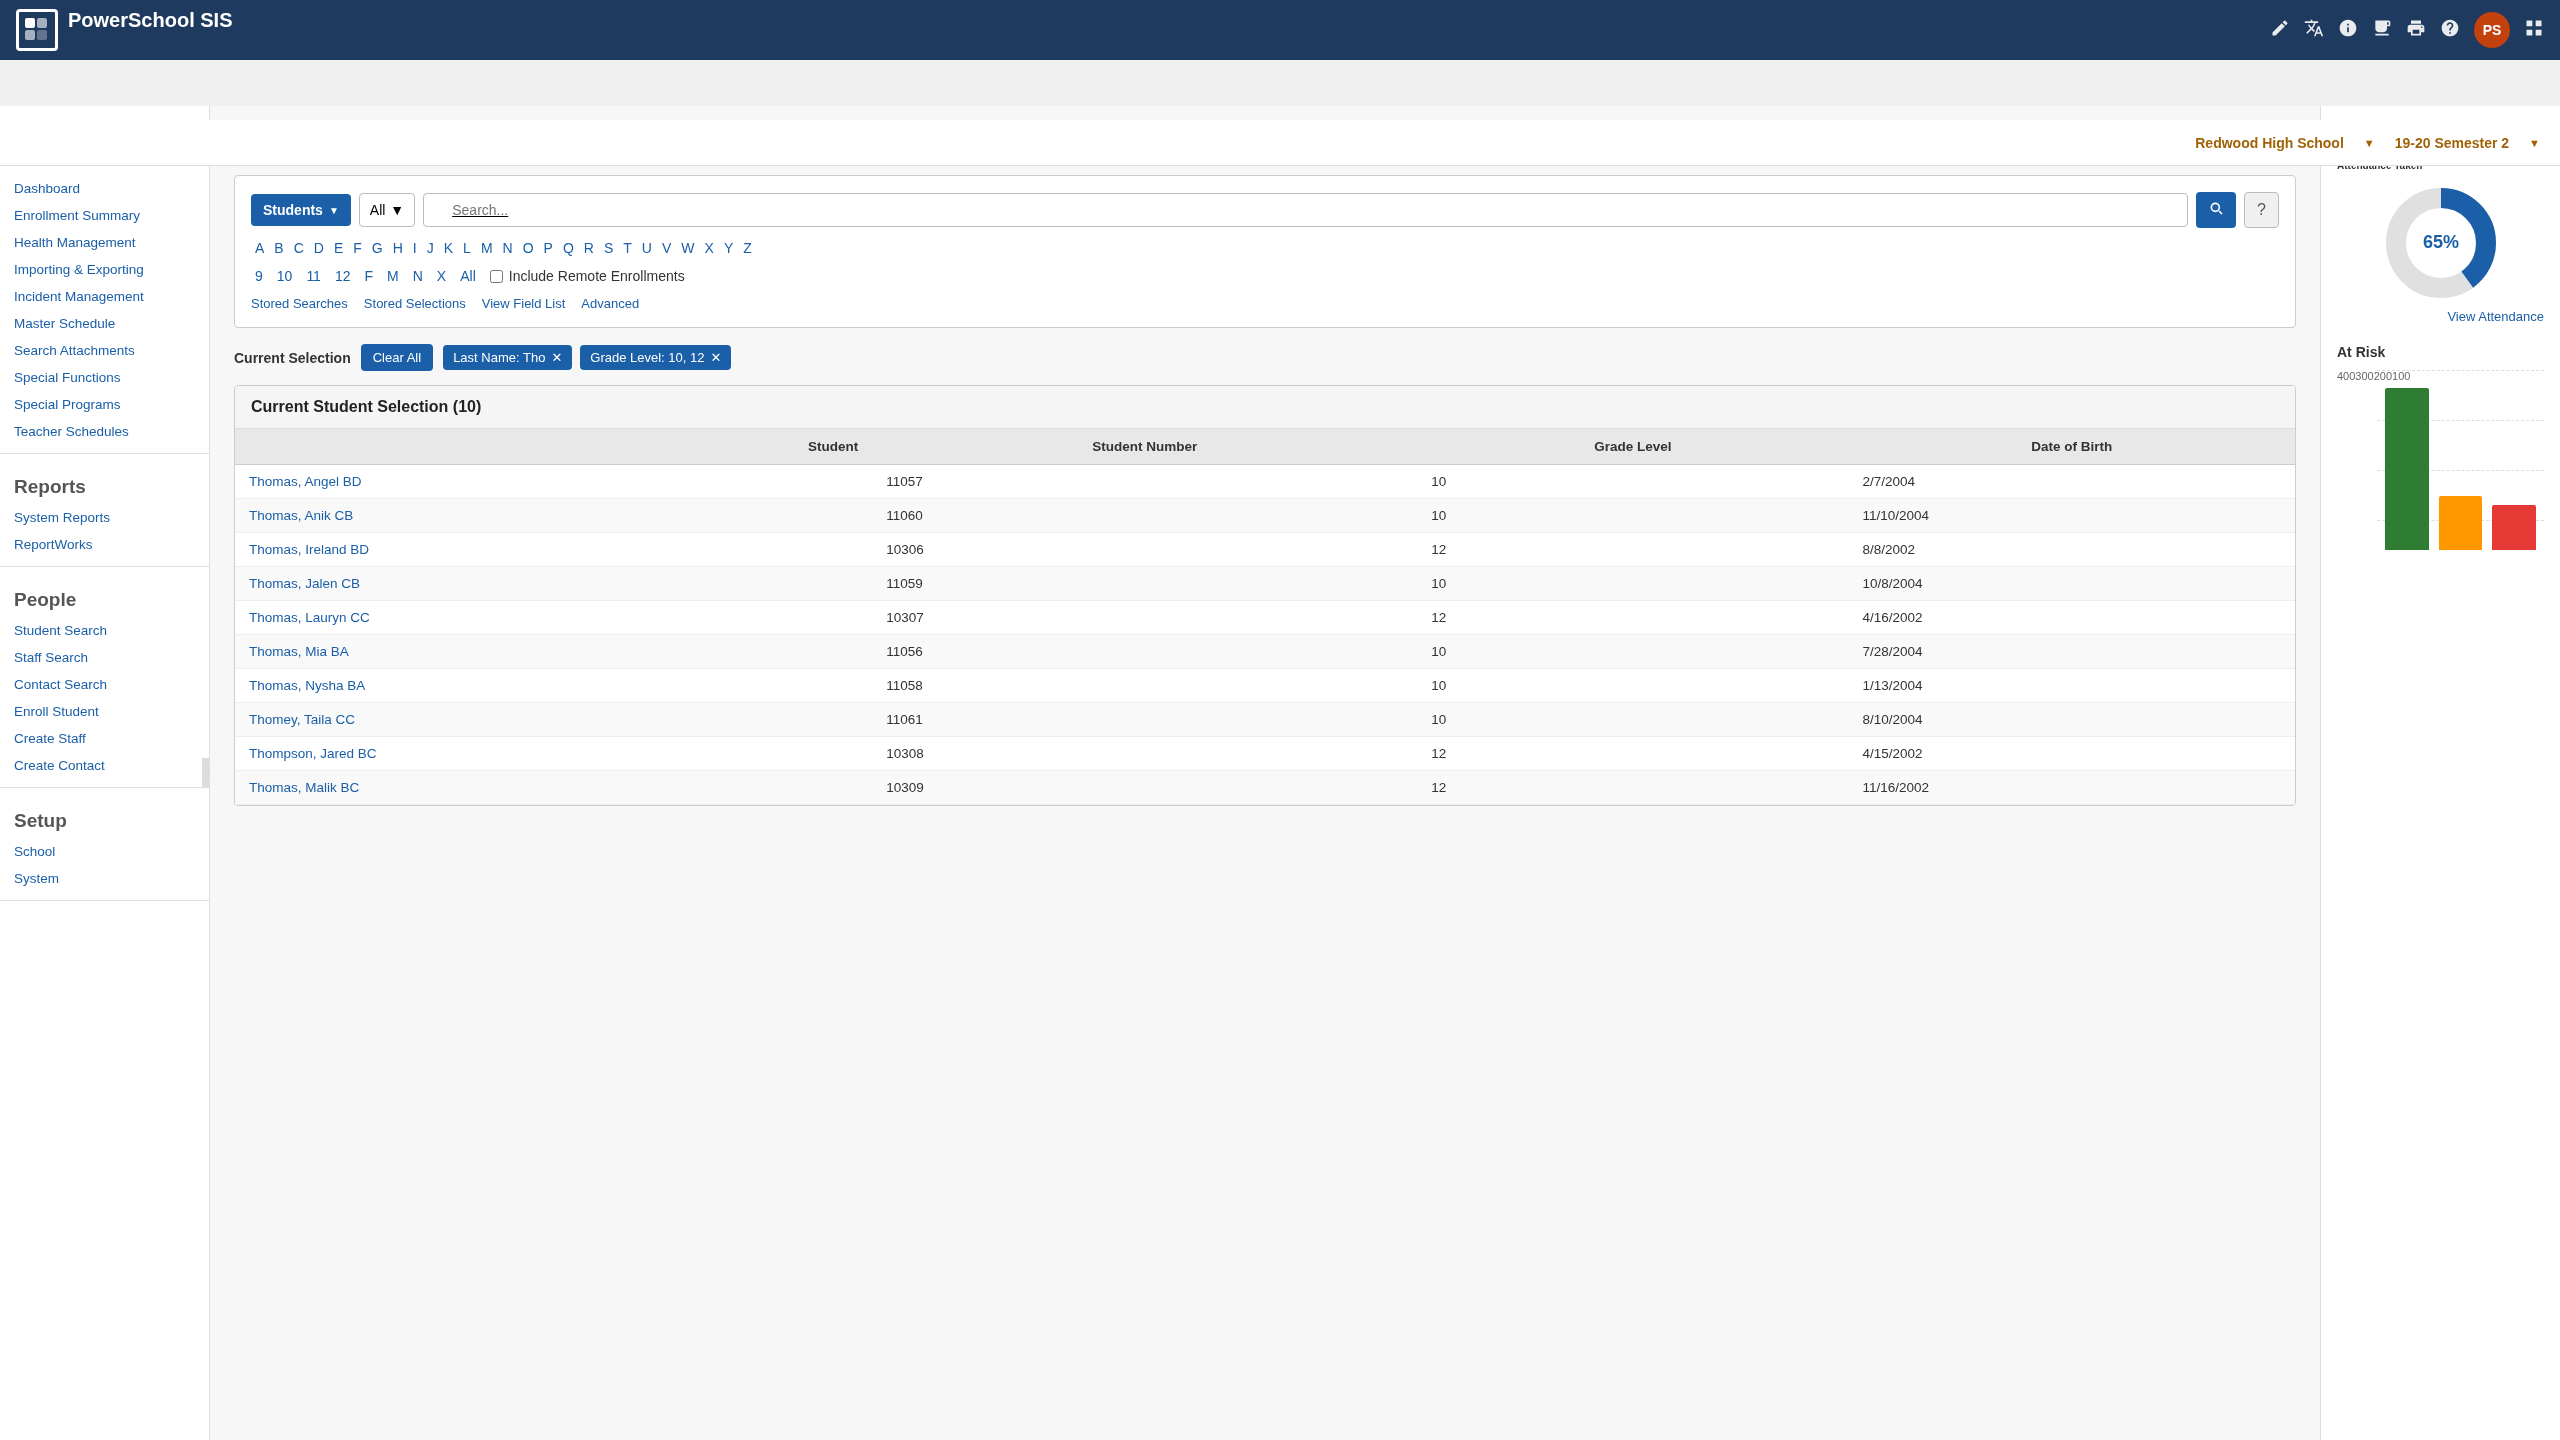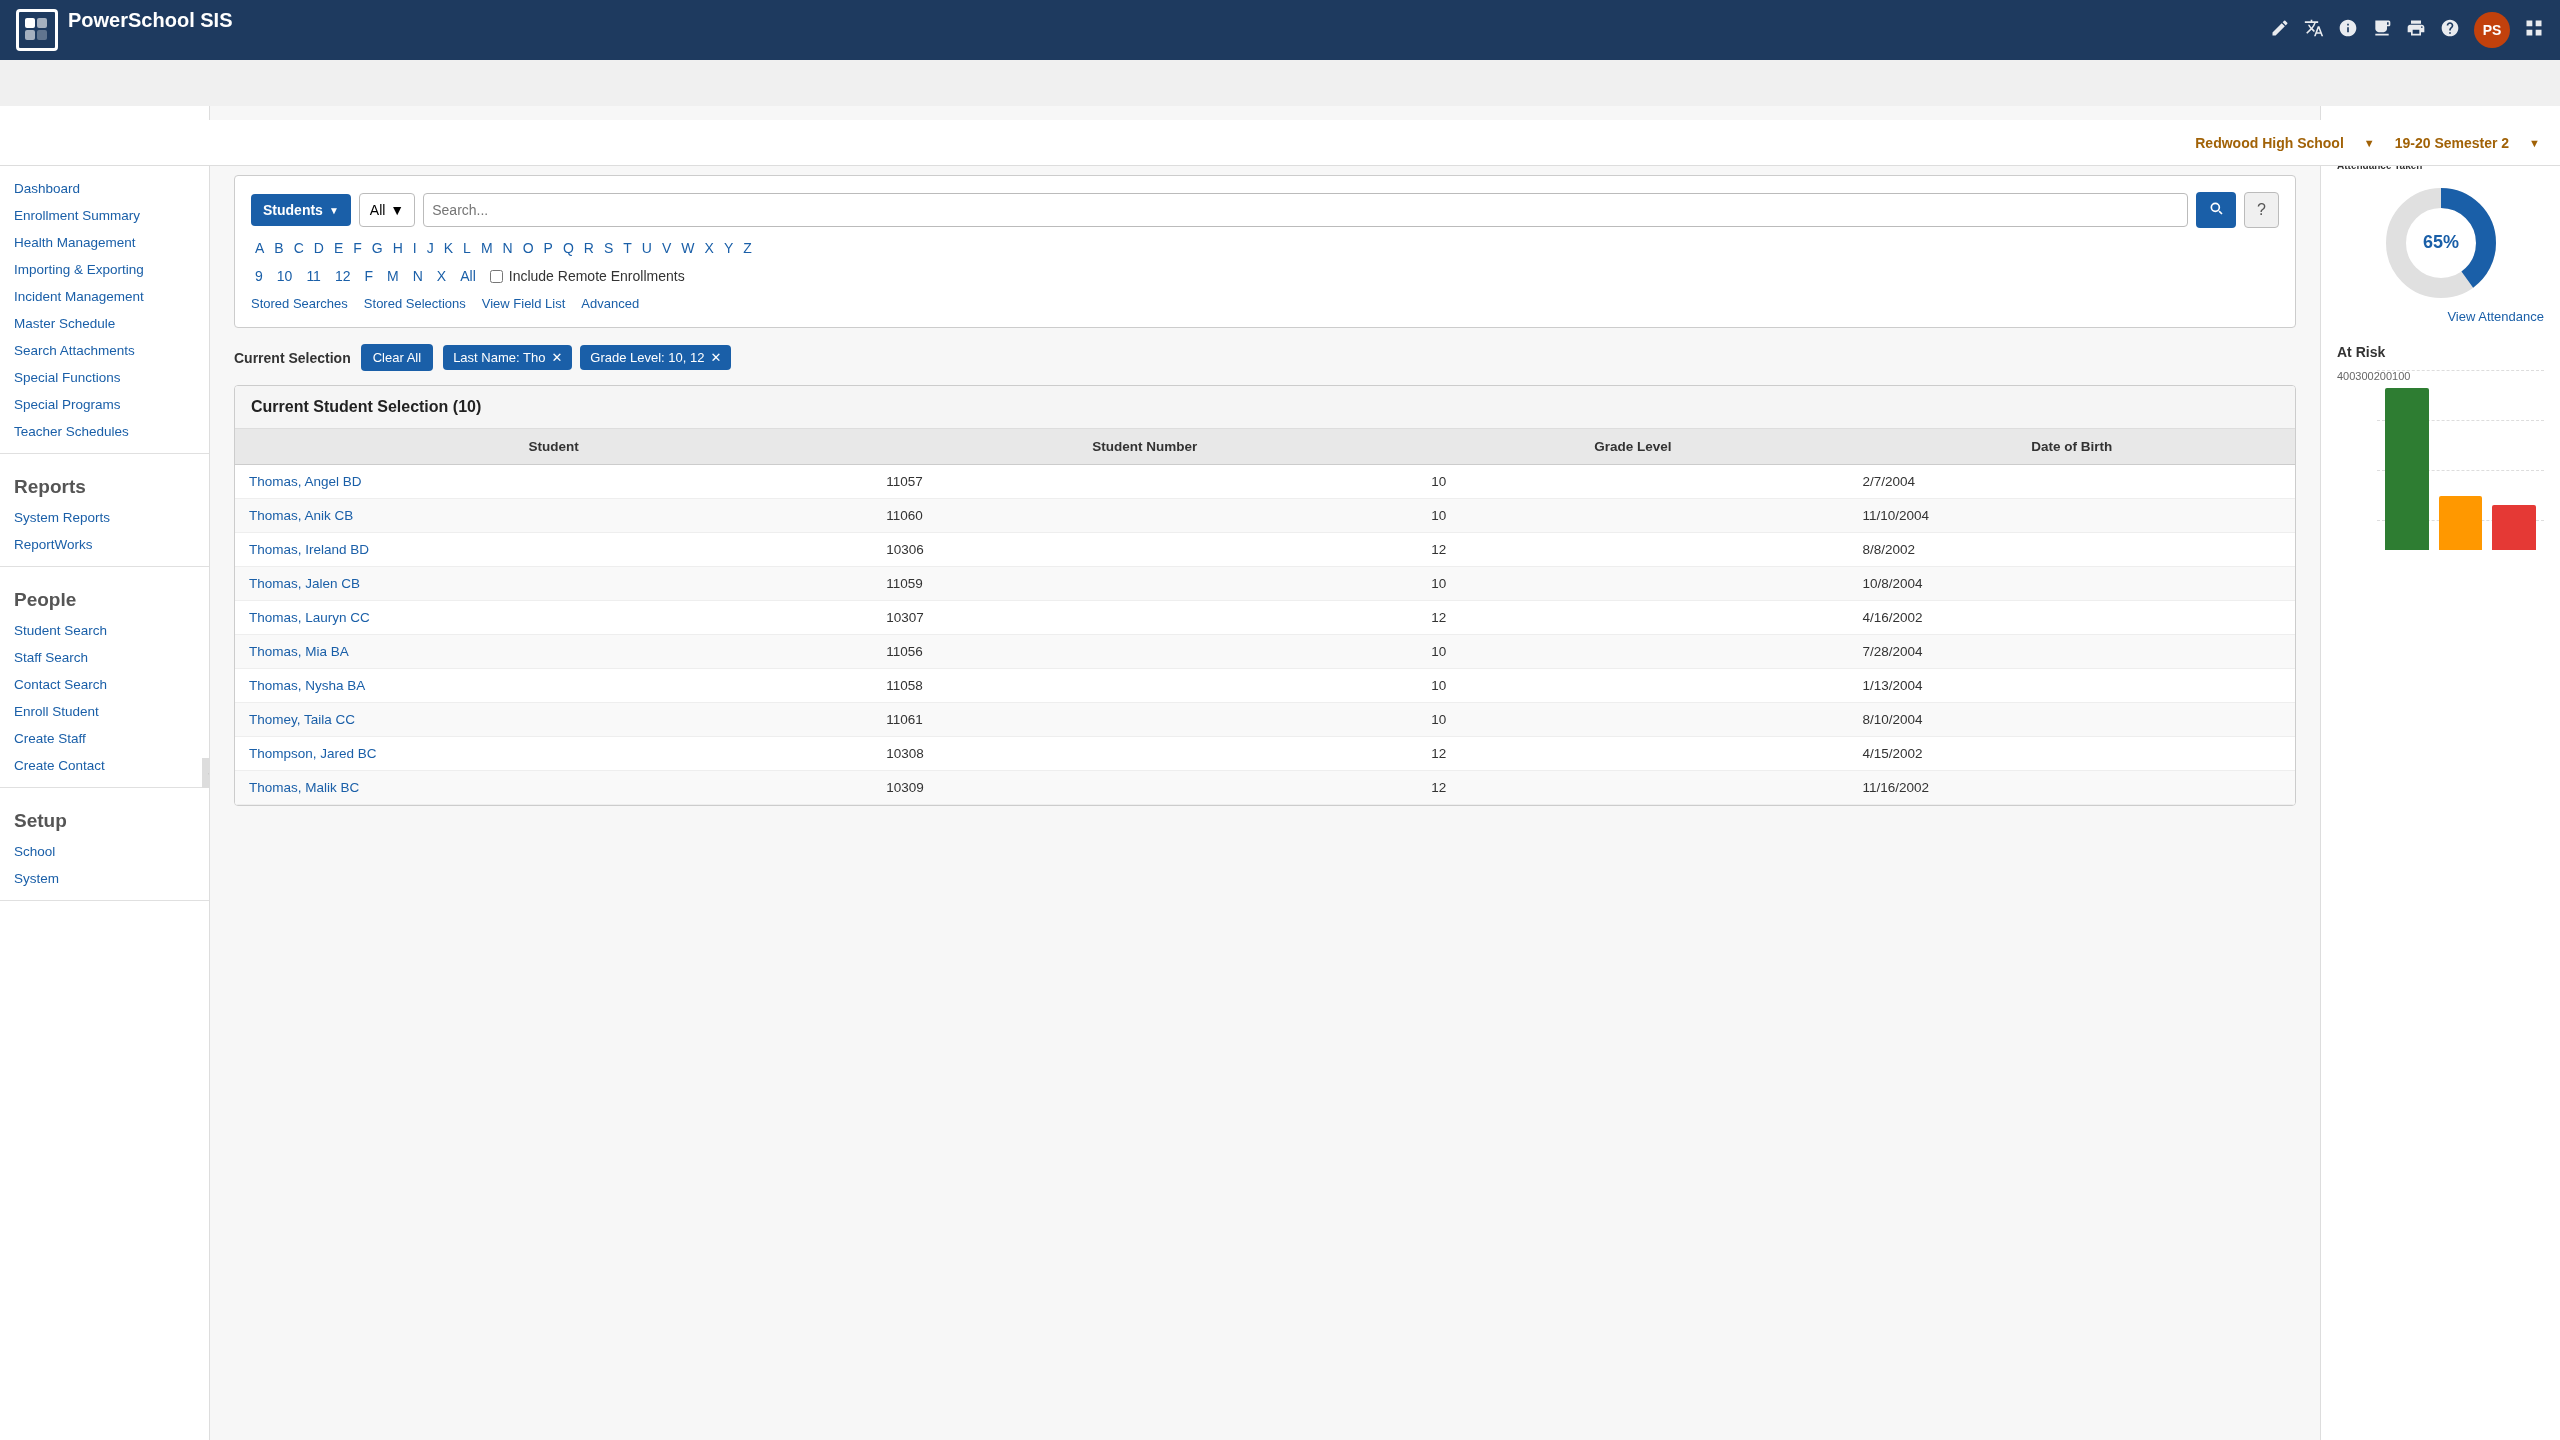--- a/index.html
+++ b/index.html
@@ -193,23 +193,24 @@
       font-size: 14px;
       cursor: pointer;
       display: flex;
       align-items: center;
       gap: 5px;
     }
     .search-input {
       flex: 1;
       border: 1px solid #bbb;
       border-radius: 4px;
-      padding: 8px 8px;
+      padding: 8px 28px;
       font-size: 14px;
       outline: none;
+      text-decoration: underline;
     }
     .search-btn {
       background: #1a5fa8;
       border: none;
       border-radius: 4px;
       padding: 8px 12px;
       cursor: pointer;
       color: white;
       font-size: 16px;
     }
@@ -307,21 +308,21 @@
       color: #222;
       border-bottom: 1px solid #ddd;
     }
     table {
       width: 100%;
       border-collapse: collapse;
     }
     thead th {
       background: #e8e8e8;
       padding: 10px 14px;
-      text-align: center;
+      text-align: right;
       font-size: 13.5px;
       font-weight: 700;
       color: #333;
       border-bottom: 1px solid #ccc;
     }
     thead th:not(:first-child) { text-align: center; }
     tbody tr:nth-child(even) { background: #f9f9f9; }
     tbody td {
       padding: 9px 14px;
       font-size: 13.5px;

